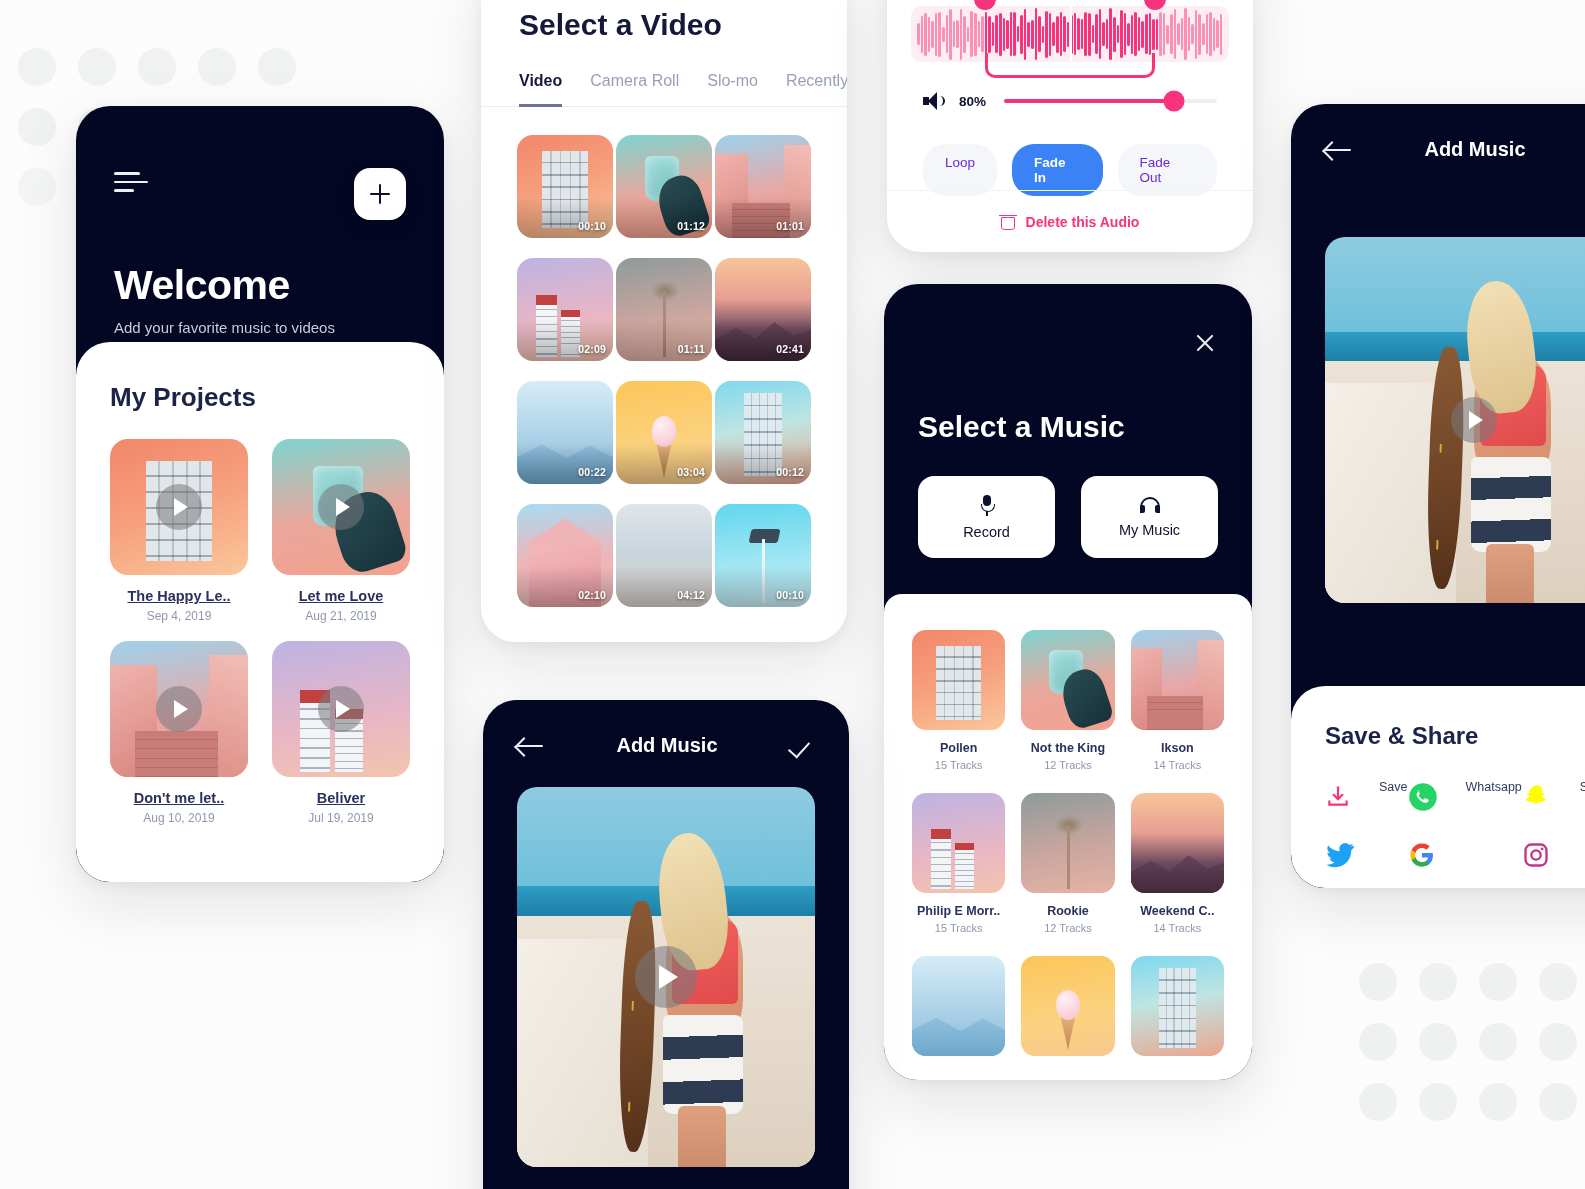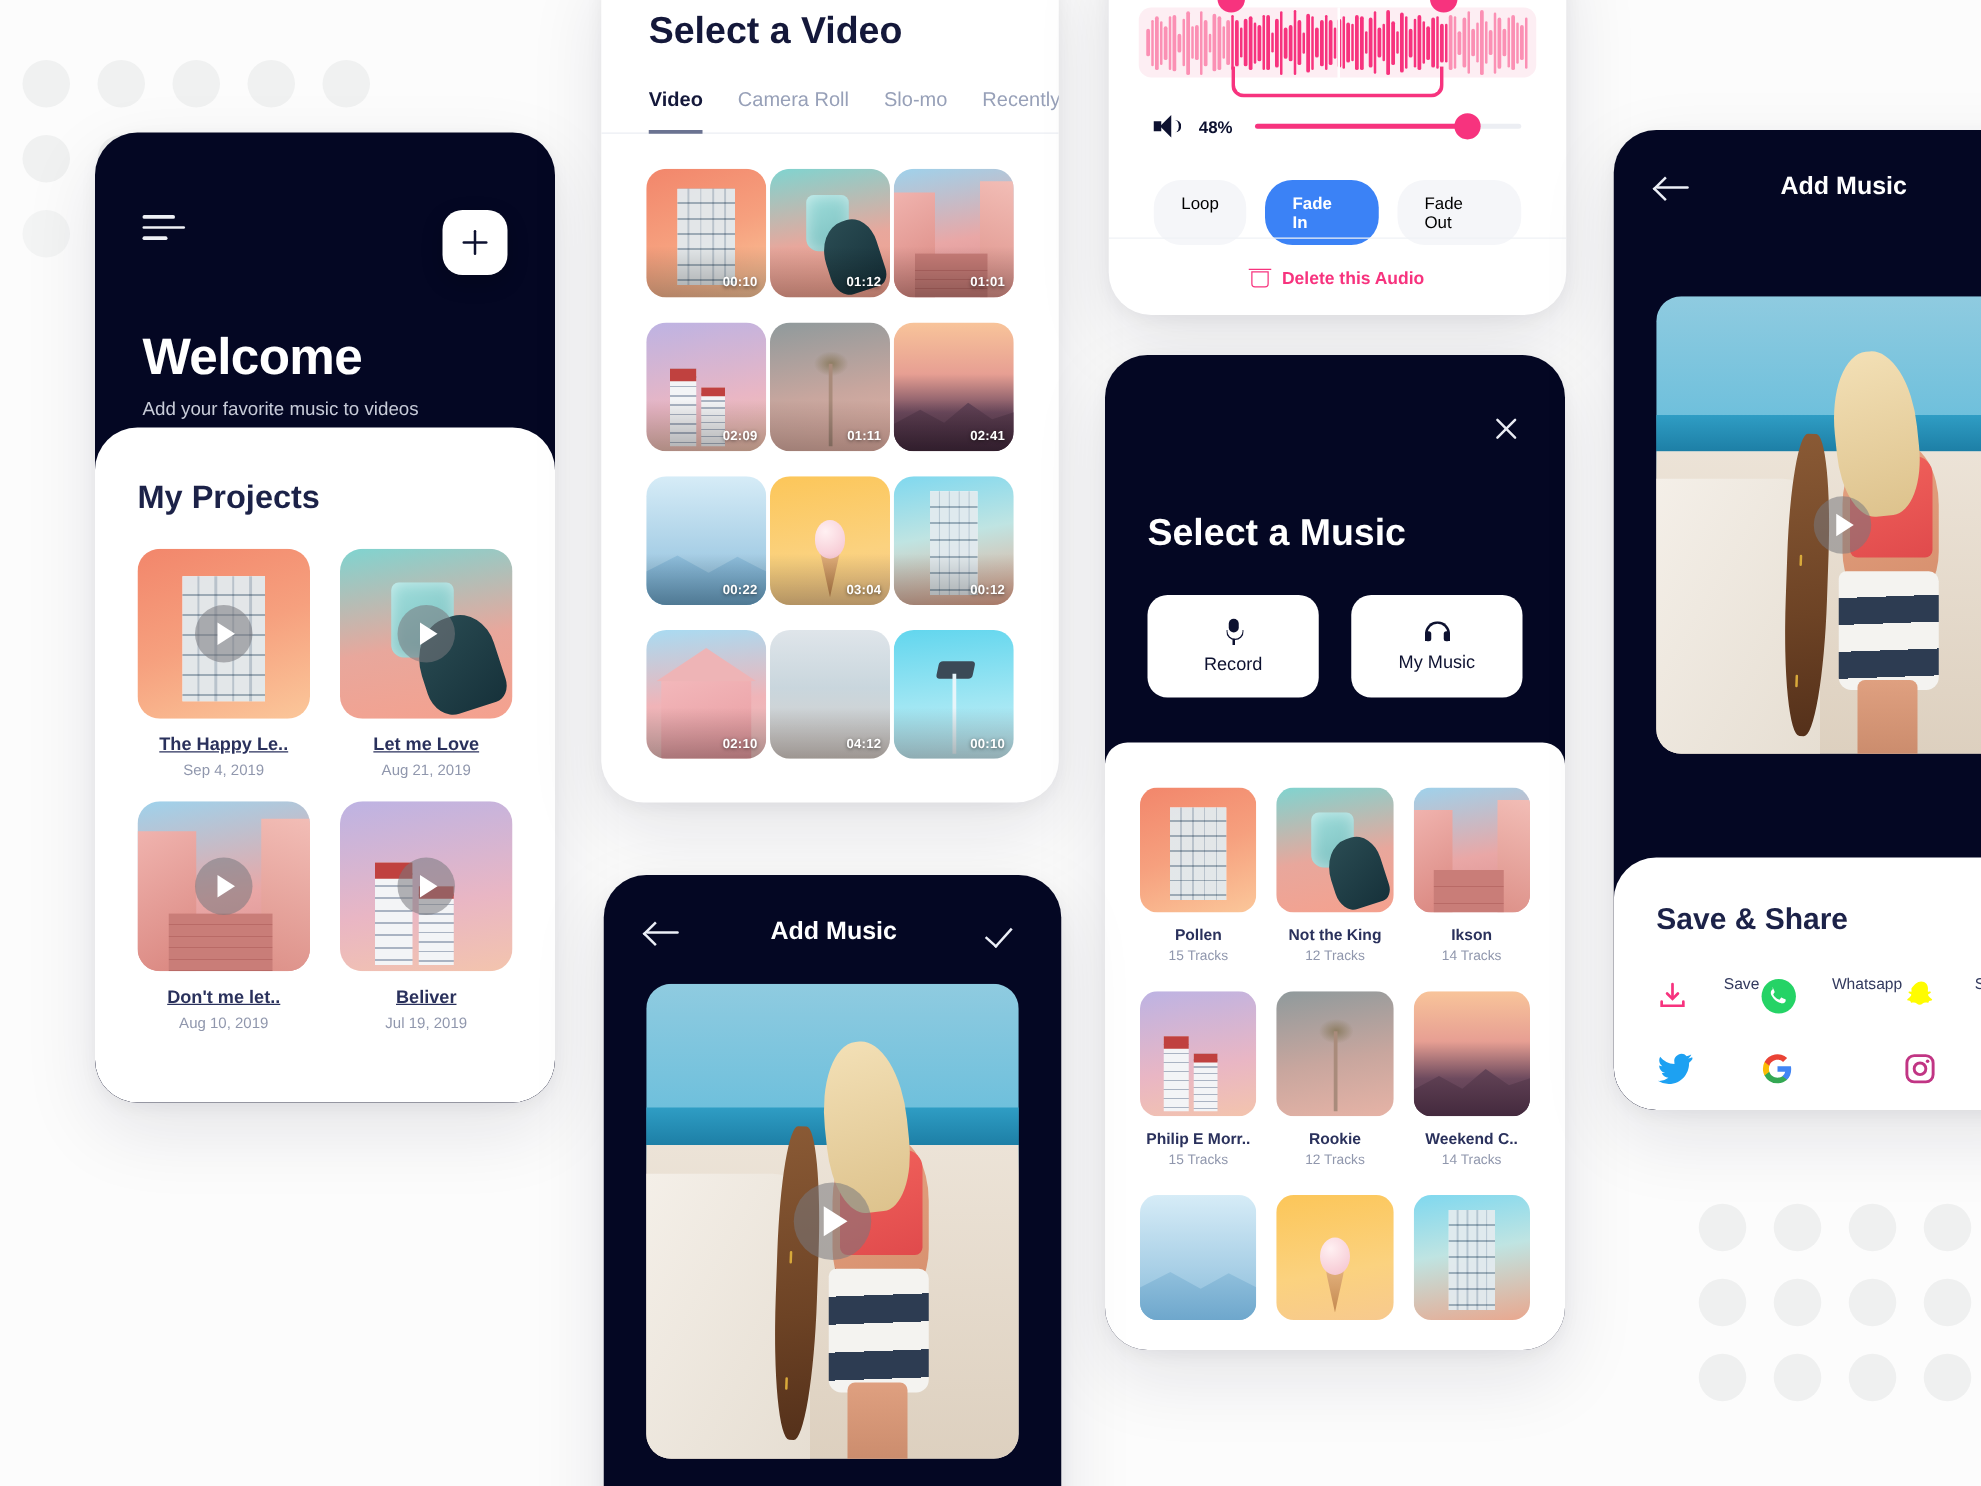--- a/index.html
+++ b/index.html
@@ -81,21 +81,21 @@
   .spk { width:22px; height:18px; position:relative; flex:none; }
   .spk:before { content:""; position:absolute; left:0; top:5px; width:6px; height:8px; background:#0d1130; }
   .spk:after { content:""; position:absolute; left:5px; top:0; border-top:9px solid transparent; border-bottom:9px solid transparent;
                border-right:9px solid #0d1130; }
   .spk em { position:absolute; right:0; top:4px; width:7px; height:10px; border-right:2px solid #0d1130; border-radius:0 8px 8px 0; }
   .vol-num { color:#0d1130; font-size:13.5px; font-weight:700; flex:none; }
   .slider { position:relative; flex:1; height:4px; background:#eceef3; border-radius:3px; margin-left:4px; }
   .slider .fill { position:absolute; left:0; top:0; bottom:0; background:#f7337e; border-radius:3px; }
   .slider .knob2 { position:absolute; top:50%; transform:translate(-50%,-50%); width:21px; height:21px; border-radius:50%; background:#f7337e; cursor:pointer; }
   .chips { display:flex; gap:15px; padding: 34px 36px 0 36px; }
-  .chip { padding:11px 22px; border-radius:22px; background:#f5f6f9; color:#000000; font-size:13.5px; cursor:pointer; }
+  .chip { padding:11px 22px; border-radius:22px; background:#f5f6f9; color:#6d28d9; font-size:13.5px; cursor:pointer; }
   .chip.on { background:#3b82f6; color:#fff; font-weight:700; }
   .audio-foot { position:absolute; left:0; right:0; bottom:0; height:62px; border-top:1px solid #f0f2f6;
                 display:flex; align-items:center; justify-content:center; gap:11px; cursor:pointer; }
   .trash { width:14px; height:16px; position:relative; }
   .trash:before { content:""; position:absolute; left:0; right:0; top:3px; bottom:0; border:1.8px solid #f7337e; border-radius:0 0 3px 3px; }
   .trash:after { content:""; position:absolute; left:-2px; right:-2px; top:1px; height:1.8px; background:#f7337e; }
   .del-lbl { color:#f7337e; font-size:14px; font-weight:700; }
 
   
   #p-music { left: 884px; top: 284px; width: 368px; height: 796px; background:#040723; }
@@ -530,21 +530,21 @@
       <div class="playhead"></div>
       <div class="trim">
         <div class="knob l"></div>
         <div class="knob r"></div>
       </div>
     </div>
     <div class="vol-row">
       <div class="spk">
           <em></em>
         </div>
-      <div class="vol-num">48%</div>
+      <div class="vol-num">80%</div>
       <div class="slider" id="vol-slider">
         <div class="fill" id="vol-fill" style="width: 80%;"></div>
         <div class="knob2" id="vol-knob" style="left: 80%;"></div>
       </div>
     </div>
     <div class="chips" id="audio-chips">
   <div class="chip">Loop</div>
   <div class="chip on">Fade In</div>
   <div class="chip">Fade Out</div>
       </div>

